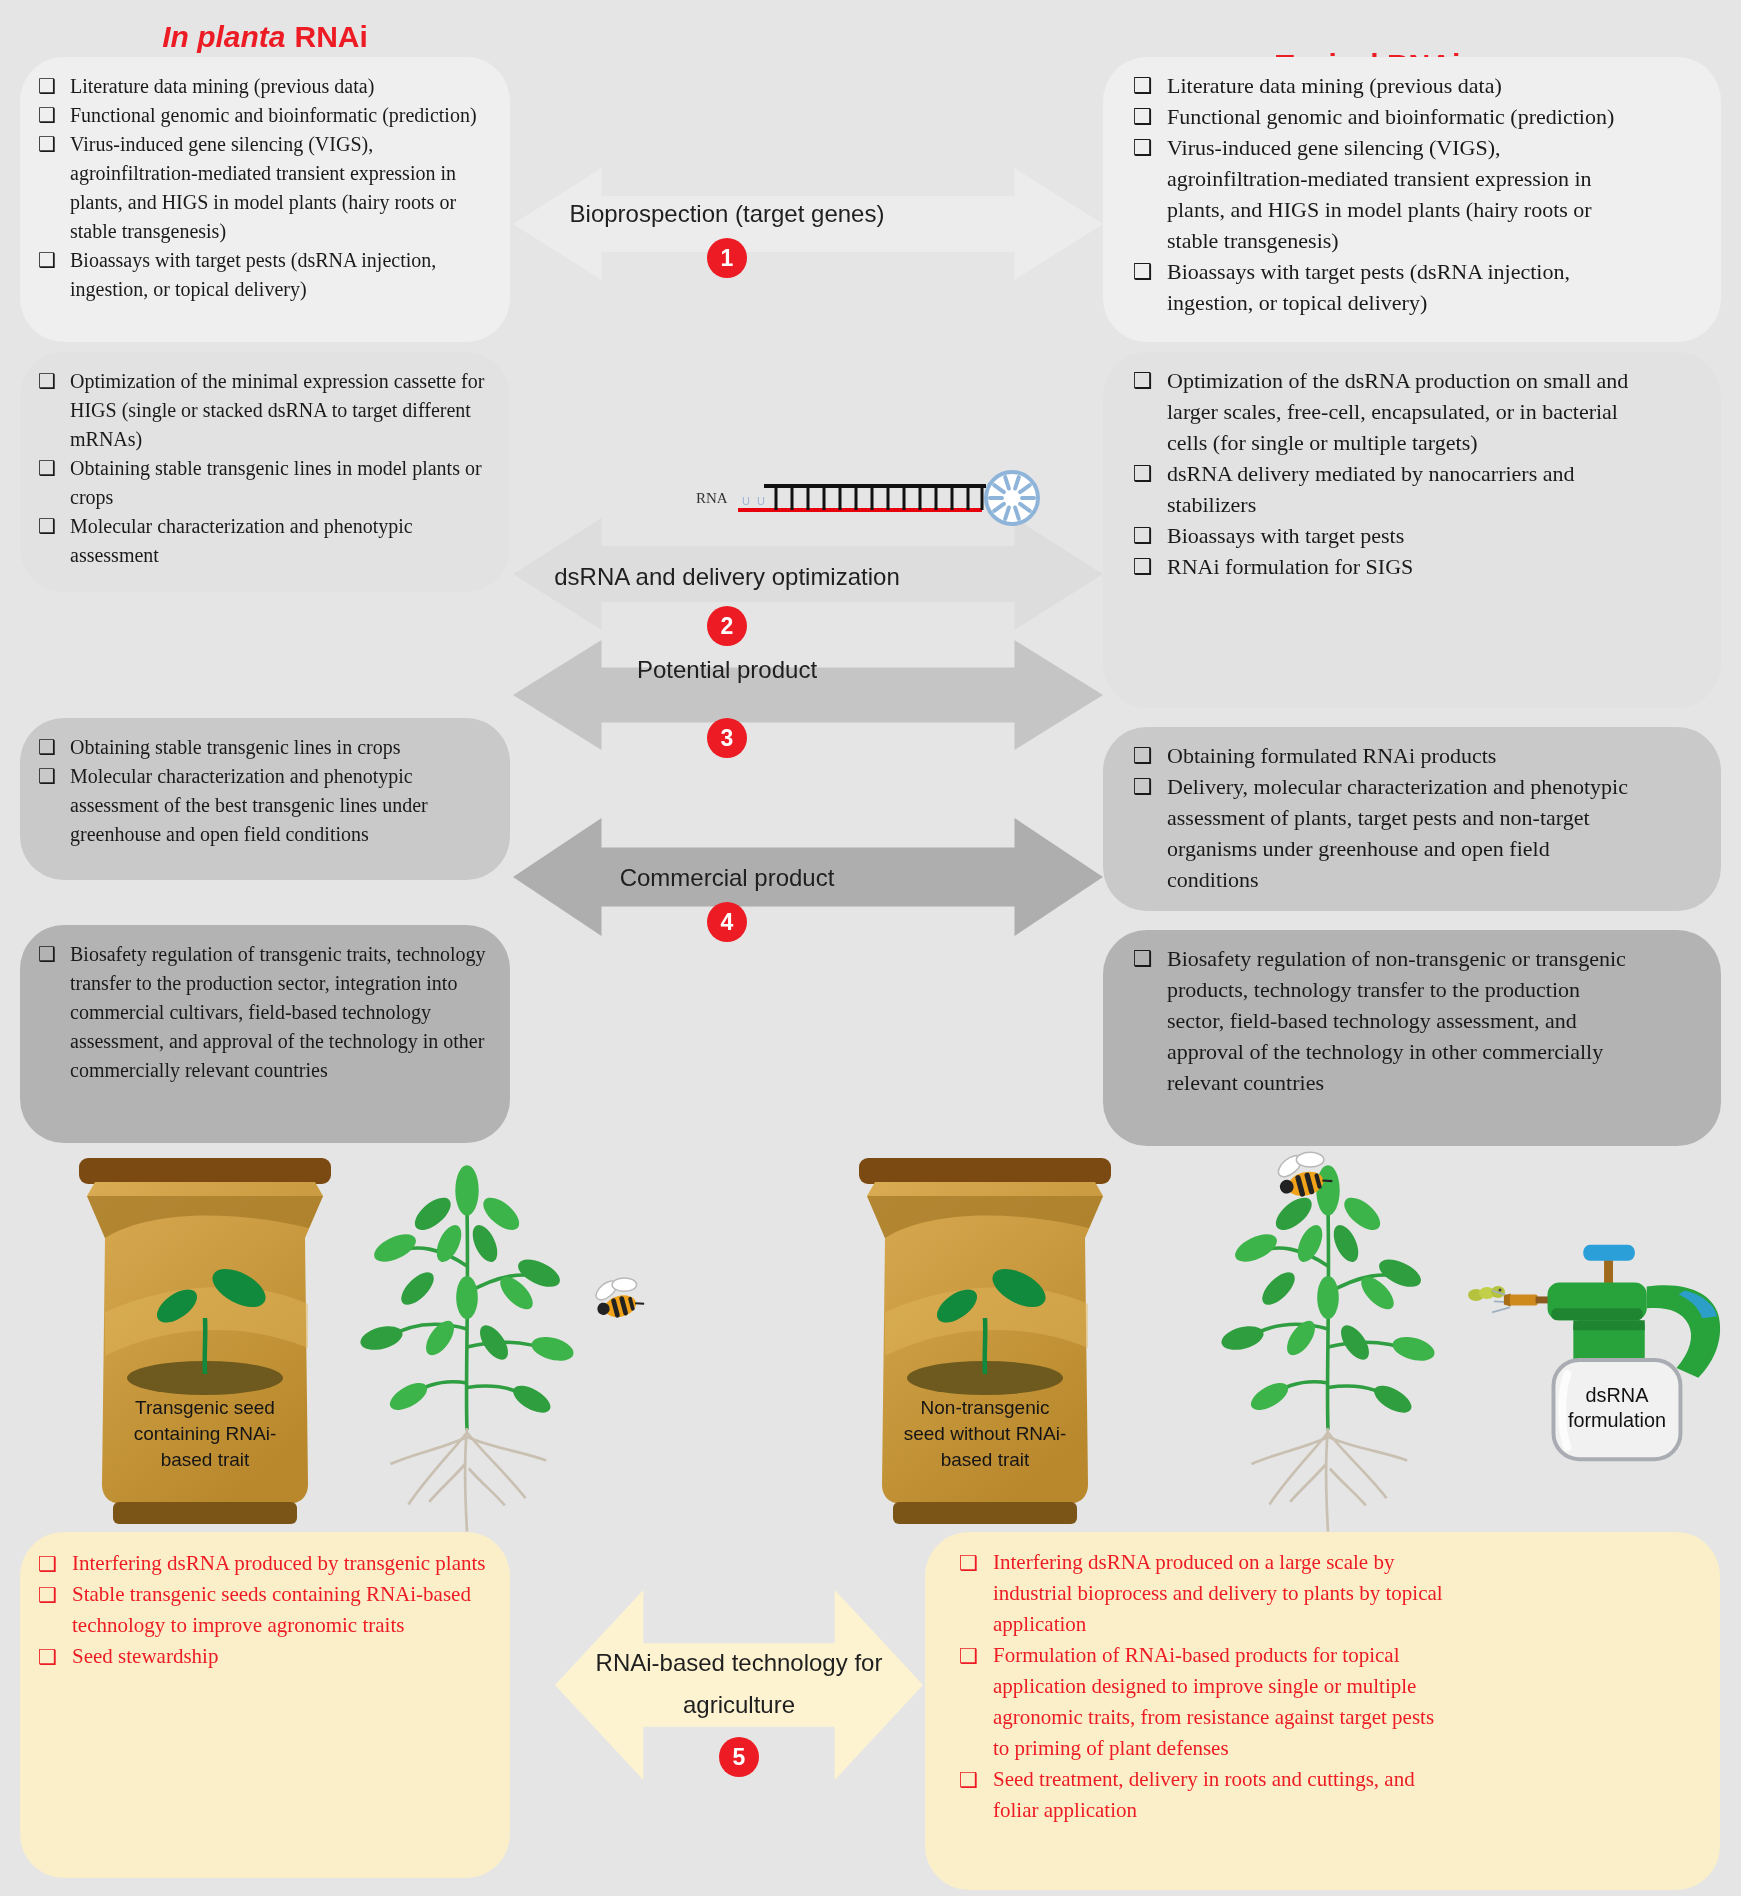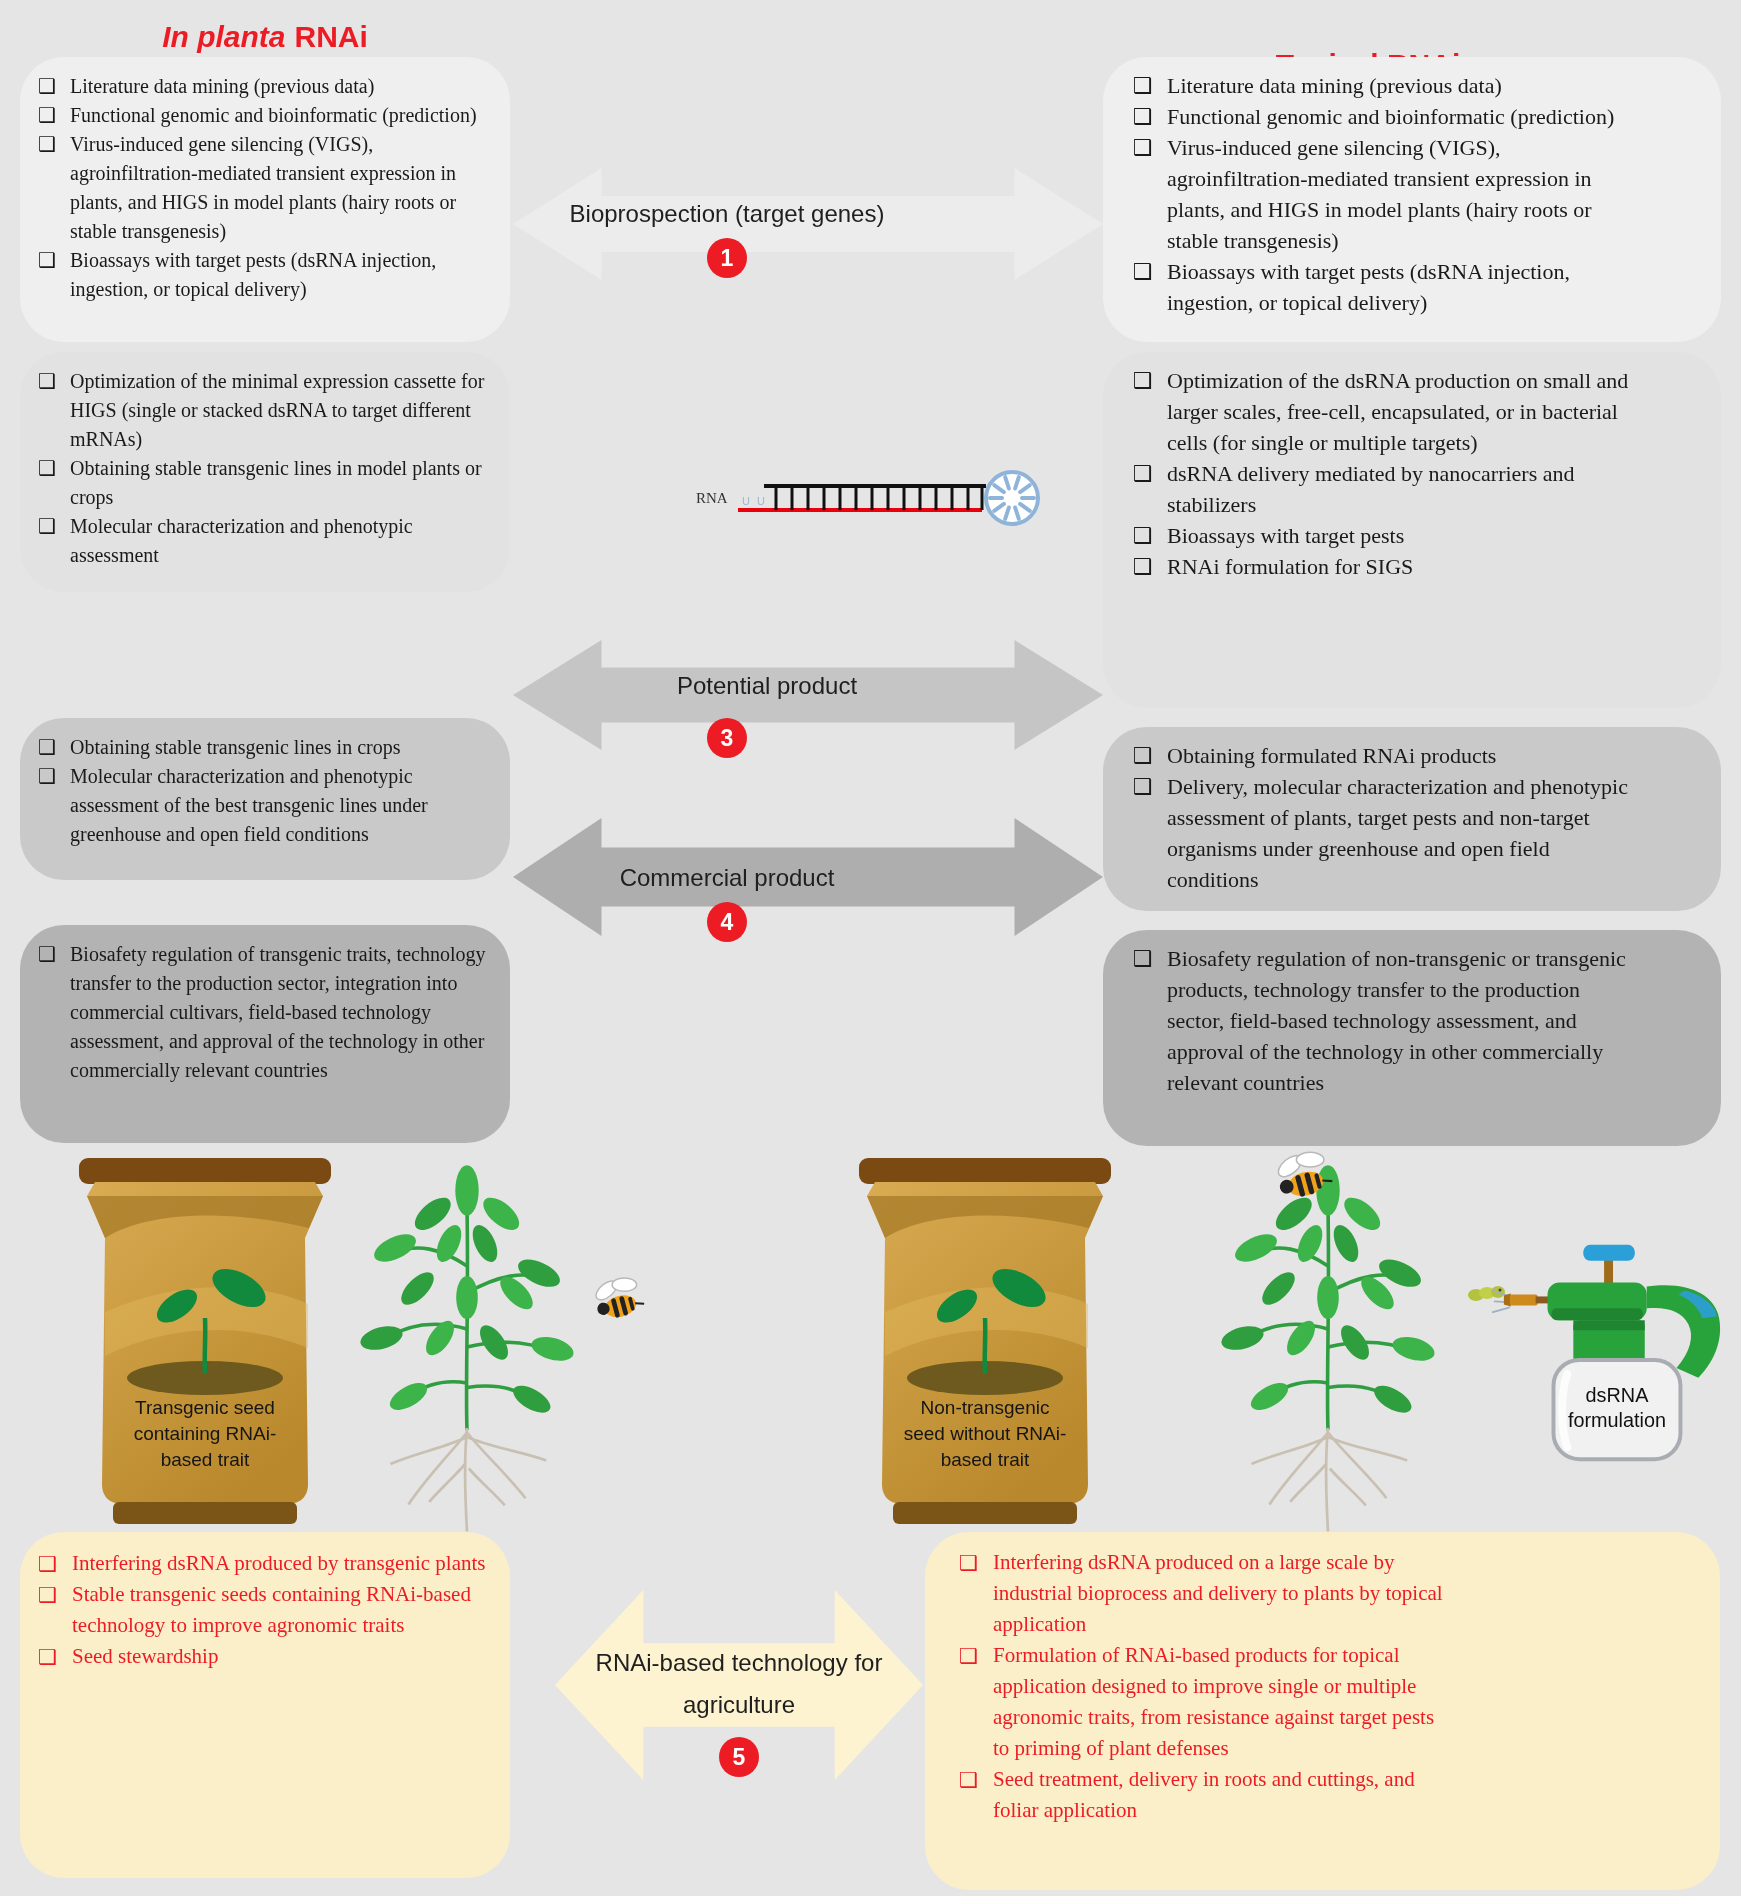--- a/index.html
+++ b/index.html
@@ -41,21 +41,21 @@
   .num-circle{position:absolute;width:40px;height:40px;border-radius:50%;background:var(--red,#ed1c24);
     color:#fff;font-size:23px;font-weight:bold;display:flex;align-items:center;justify-content:center;}
   #aG1{left:513px;top:168px;width:590px;height:140px;}
   #aG1 .arrow-shape{height:112px;background:var(--arrow1,#ececec);}
   #aG1 .arrow-label{top:32px;}  #aG1 .num-circle{left:194px;top:70px;}
   #aG2{left:513px;top:518px;width:590px;height:140px;}
   #aG2 .arrow-shape{height:112px;background:var(--arrow2,#dddddd);}
   #aG2 .arrow-label{top:45px;}  #aG2 .num-circle{left:194px;top:88px;}
   #aG3{left:513px;top:640px;width:590px;height:140px;}
   #aG3 .arrow-shape{height:110px;background:var(--arrow3,#c5c5c5);}
-  #aG3 .arrow-label{top:32px;margin-left:40px;}  #aG3 .num-circle{left:194px;top:78px;}
+  #aG3 .arrow-label{top:16px;}  #aG3 .num-circle{left:194px;top:78px;}
   #aG4{left:513px;top:818px;width:590px;height:145px;}
   #aG4 .arrow-shape{height:118px;background:var(--arrow4,#aeaeae);}
   #aG4 .arrow-label{top:46px;}  #aG4 .num-circle{left:194px;top:84px;}
   #aG5{left:555px;top:1590px;width:368px;height:212px;}
   #aG5 .arrow-shape{height:190px;background:var(--cream_arrow,#fdf3d0);
     clip-path:polygon(0 50%,24% 0,24% 28%,76% 28%,76% 0,100% 50%,76% 100%,76% 72%,24% 72%,24% 100%);}
   #aG5 .arrow-label{left:34px;transform:none;width:300px;white-space:normal;text-align:center;top:52px;line-height:42px;}
   #aG5 .num-circle{left:164px;top:147px;}
 
   .illus{position:absolute;}
@@ -229,20 +229,25 @@
           <span class="blt">❑</span>
           <span>Seed treatment, delivery in roots and cuttings, and foliar application</span>
         </li>
       </ul>
     </div>
 
   <div class="arrow-group" id="aG1">
     <div class="arrow-shape"></div>
     <div class="arrow-label">Bioprospection (target genes)</div>
     <div class="num-circle">1</div>
+  </div>
+  <div class="arrow-group" id="aG2">
+    <div class="arrow-shape"></div>
+    <div class="arrow-label">dsRNA and delivery optimization</div>
+    <div class="num-circle">2</div>
   </div>
   <div class="arrow-group" id="aG3">
     <div class="arrow-shape"></div>
     <div class="arrow-label">Potential product</div>
     <div class="num-circle">3</div>
   </div>
   <div class="arrow-group" id="aG4">
     <div class="arrow-shape"></div>
     <div class="arrow-label">Commercial product</div>
     <div class="num-circle">4</div>

